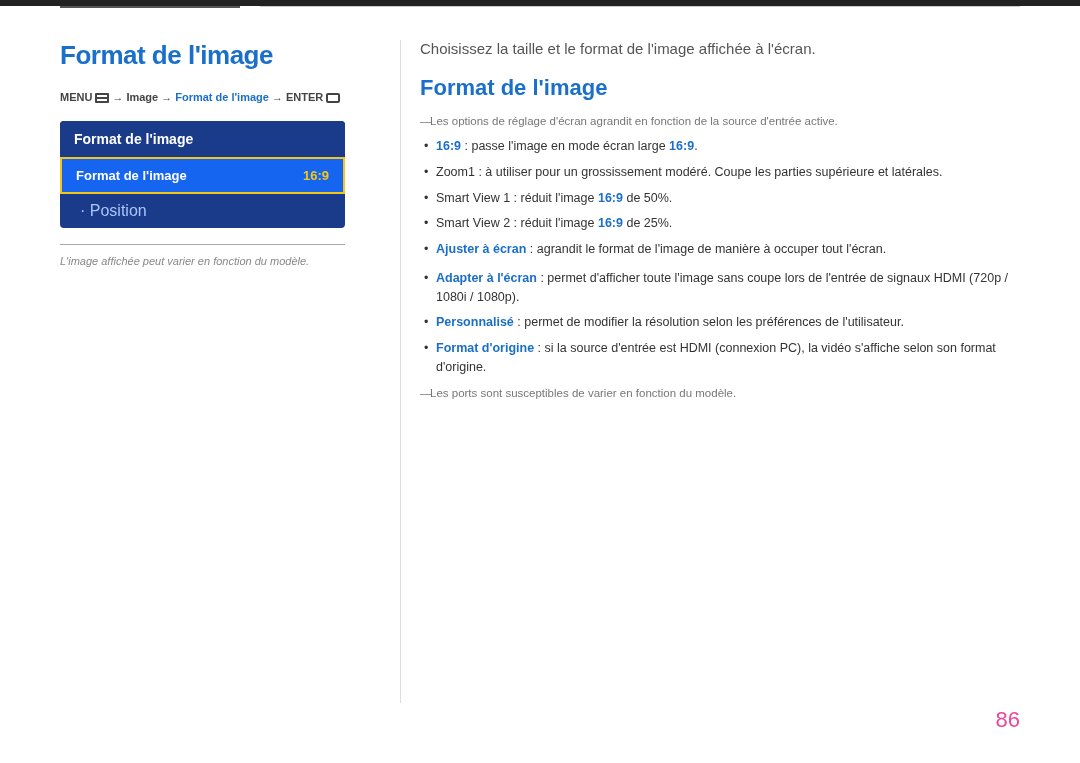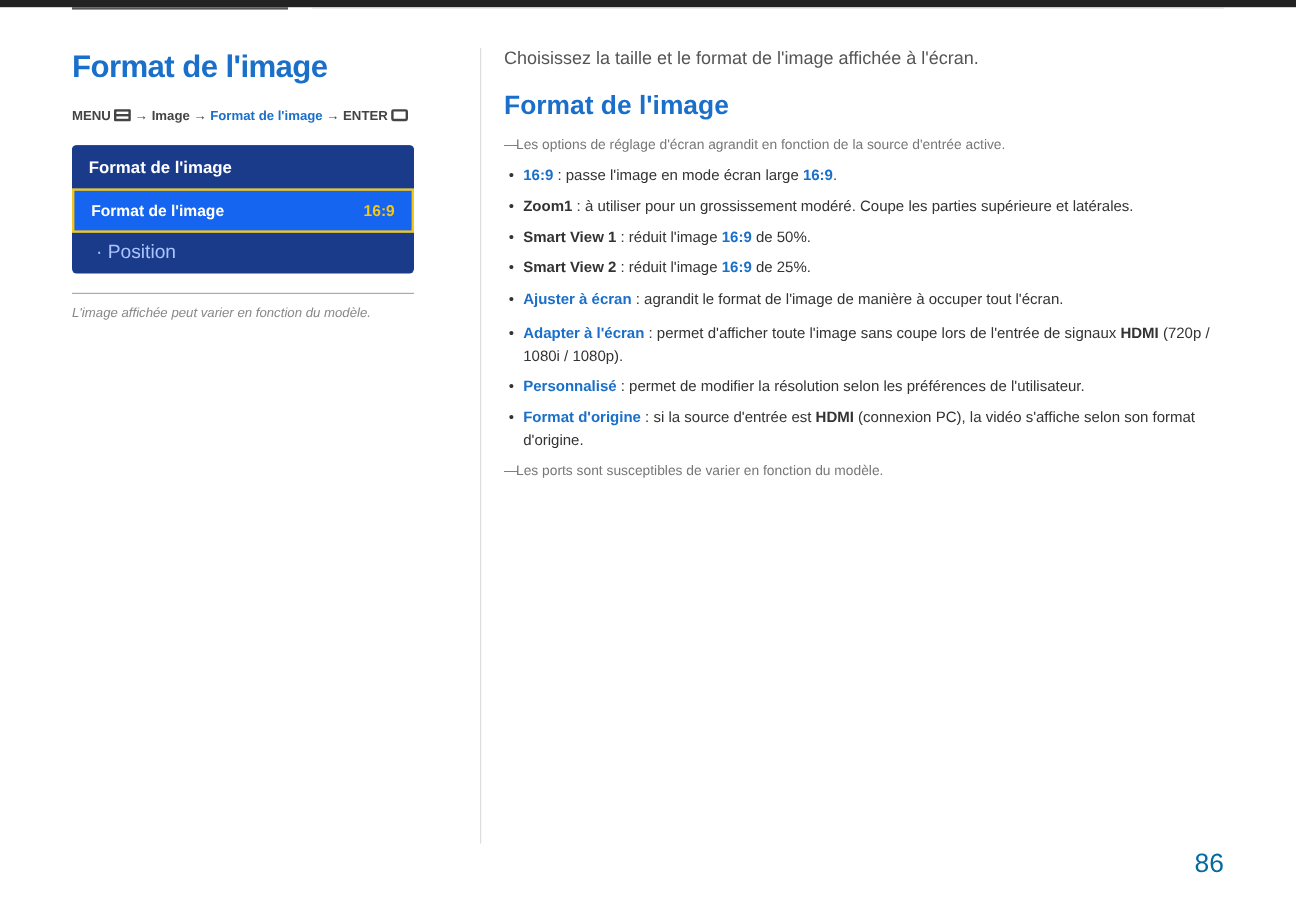--- a/index.html
+++ b/index.html
@@ -54,21 +54,21 @@
       color: #1a6fca;
       margin-bottom: 20px;
       letter-spacing: -0.5px;
     }
 
     .menu-path {
       font-size: 11px;
       color: #444;
       margin-bottom: 18px;
       display: flex;
-      align-items: flex-start;
+      align-items: flex-end;
       gap: 3px;
       flex-wrap: wrap;
     }
 
     .menu-path .bold {
       font-weight: bold;
     }
 
     .menu-path .highlight {
       color: #1a6fca;
@@ -205,21 +205,21 @@
       line-height: 1.5;
     }
 
     .bullet-list li::before {
       content: '•';
       position: absolute;
       left: 4px;
       color: #333;
     }
 
-    .bold-text { font-weight: bold; }
+    .bold-text { font-weight: normal; }
     .blue-bold { font-weight: bold; color: #1a6fca; }
 
     .warning-block {
       margin-left: 16px;
       margin-bottom: 8px;
     }
 
     .warning-line {
       font-size: 11.5px;
       color: #777;
@@ -232,21 +232,21 @@
       content: '—';
       position: absolute;
       left: 0;
     }
 
     .page-number {
       position: absolute;
       bottom: 30px;
       right: 60px;
       font-size: 22px;
-      color: #0369a1;
+      color: #ec4899;
       font-weight: 300;
     }
 
     .vertical-divider {
       position: absolute;
       top: 40px;
       left: 400px;
       width: 1px;
       bottom: 60px;
       background: #ddd;

